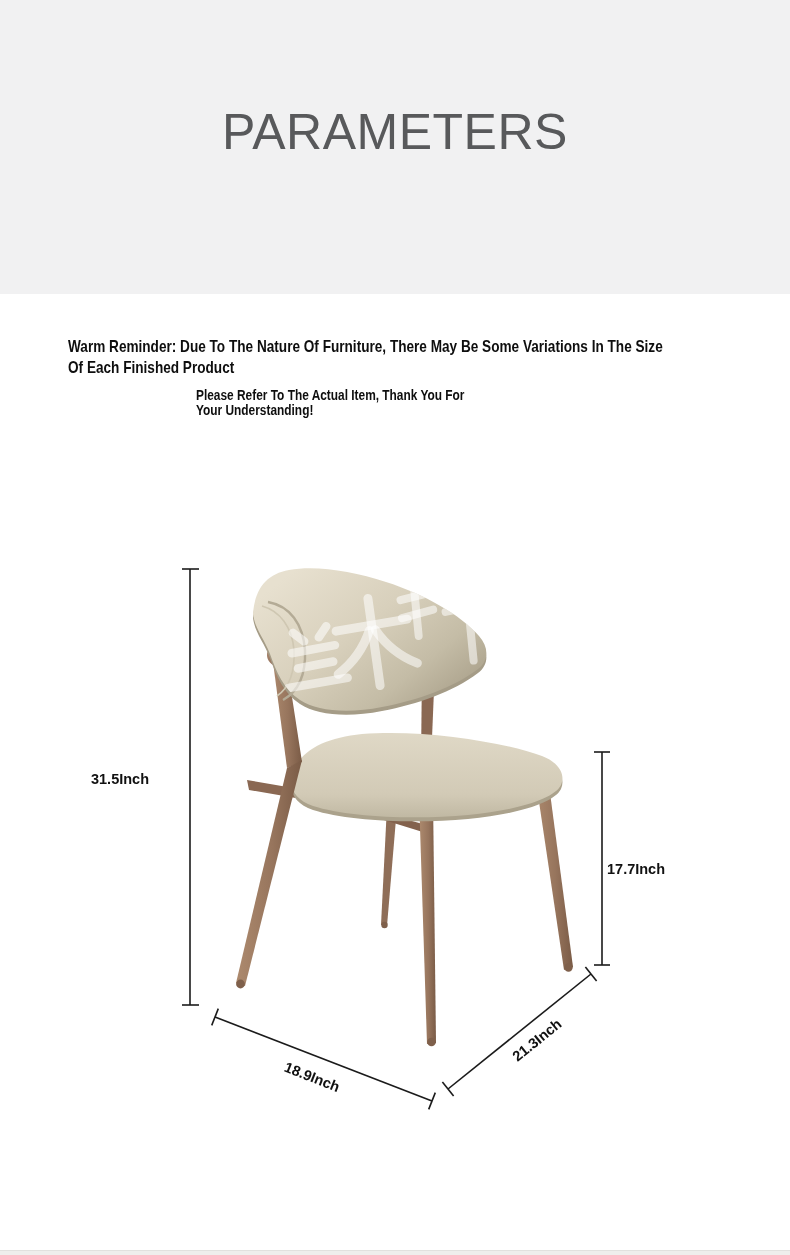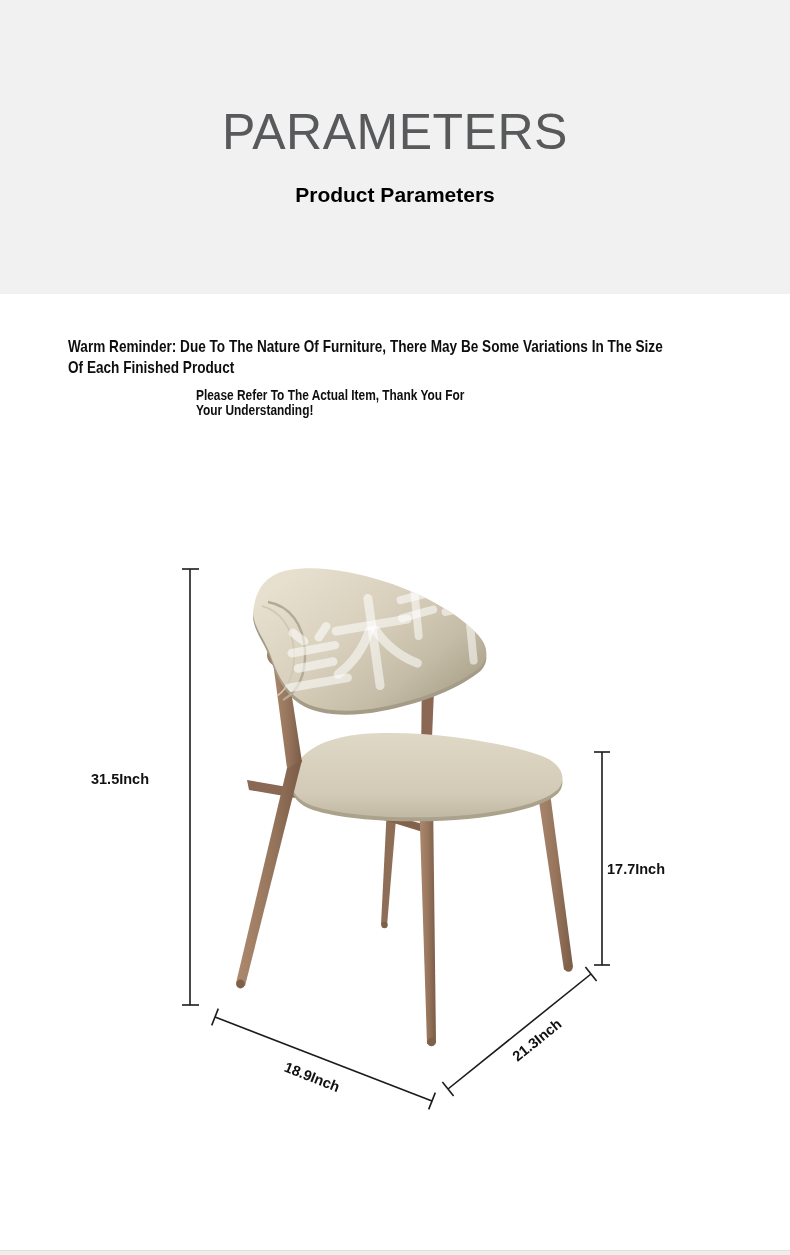--- a/index.html
+++ b/index.html
@@ -48,21 +48,20 @@
     clip:rect(0 0 0 0);white-space:nowrap;
   }
 </style>
 </head>
 <body>
 
 <div class="page">
 
   <section class="header">
     <h1 class="page-title">PARAMETERS</h1>
-    <h2 class="page-subtitle">Product Parameters</h2>
   </section>
 
   <p class="warm-reminder">
     <span>Warm Reminder: Due To The Nature Of Furniture, There May Be Some Variations In The Size</span>
     <span>Of Each Finished Product</span>
   </p>
   <p class="reminder-note">
     <span>Please Refer To The Actual Item, Thank You For</span>
     <span>Your Understanding!</span>
   </p>

